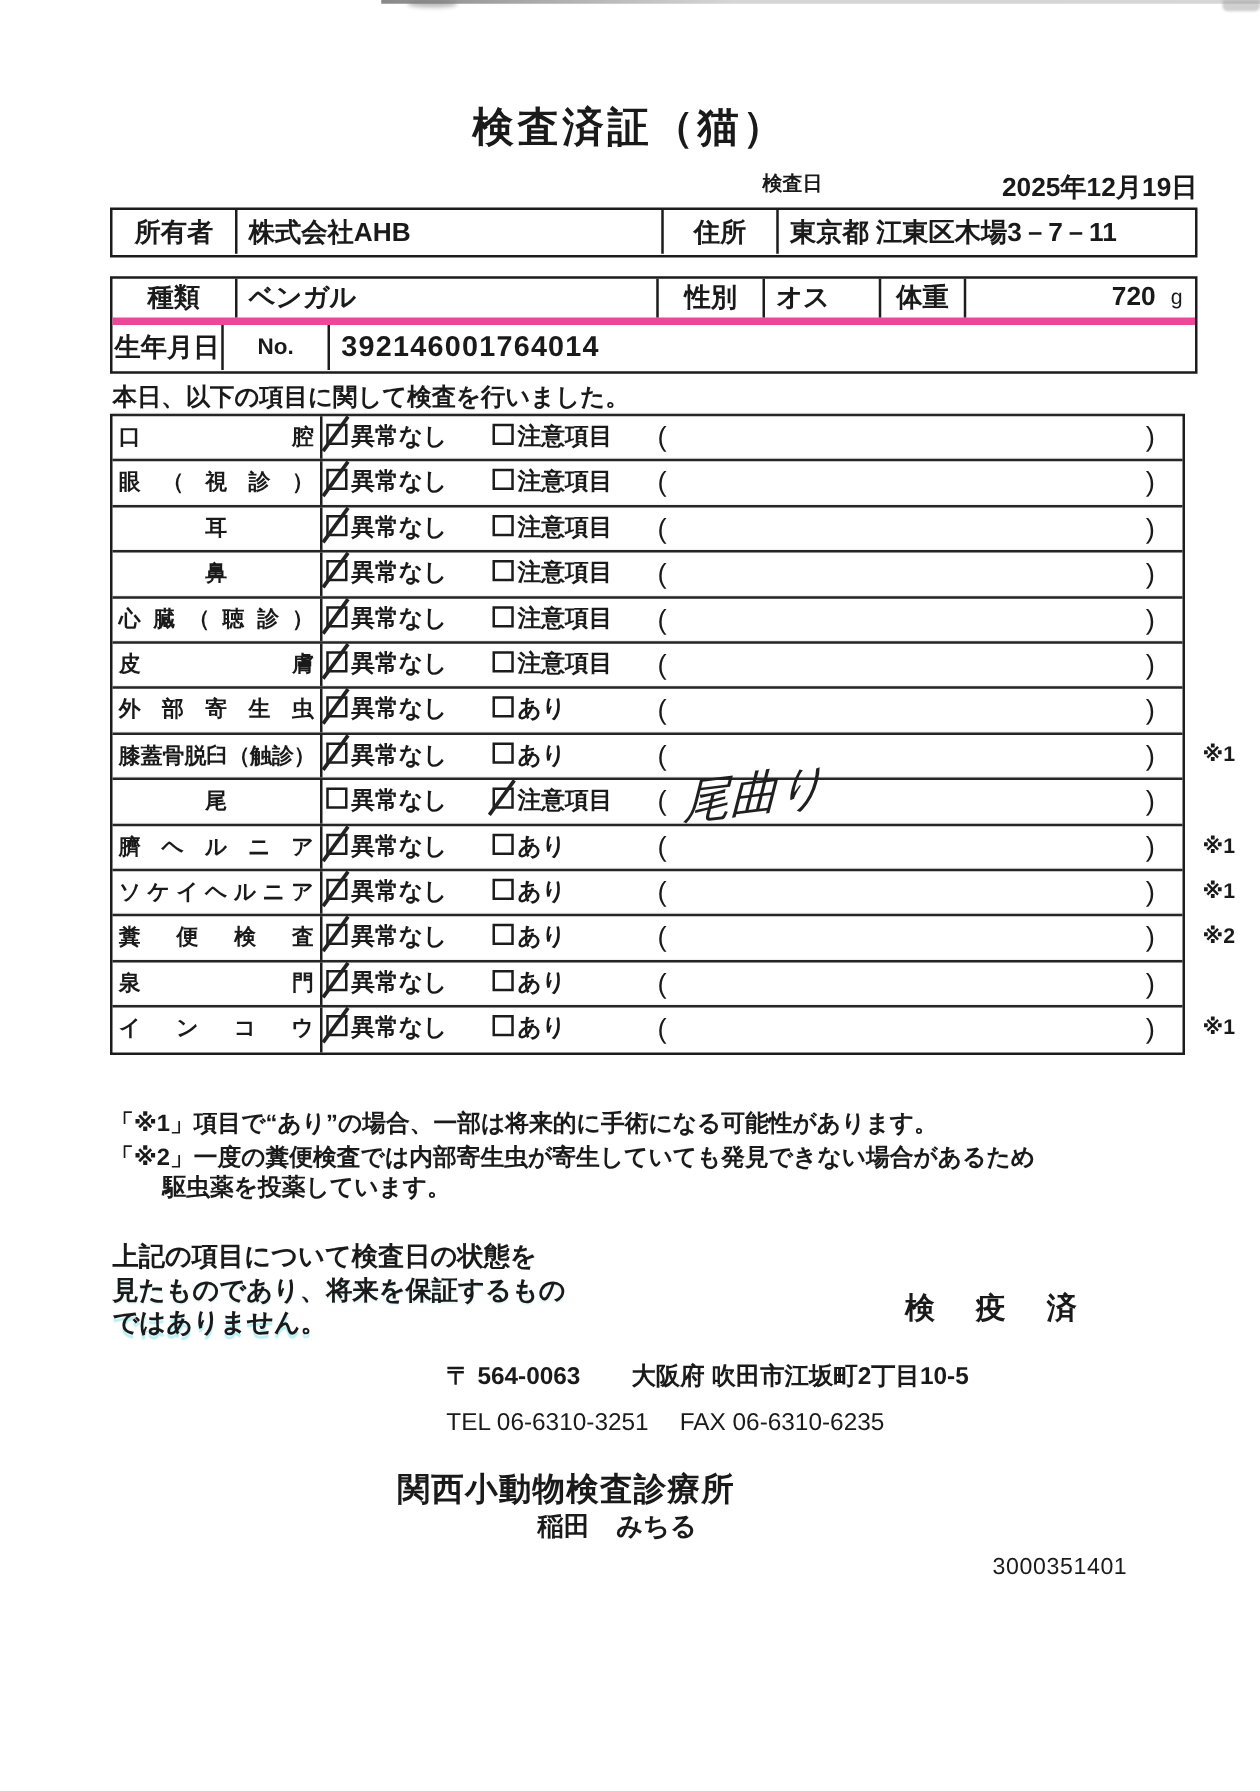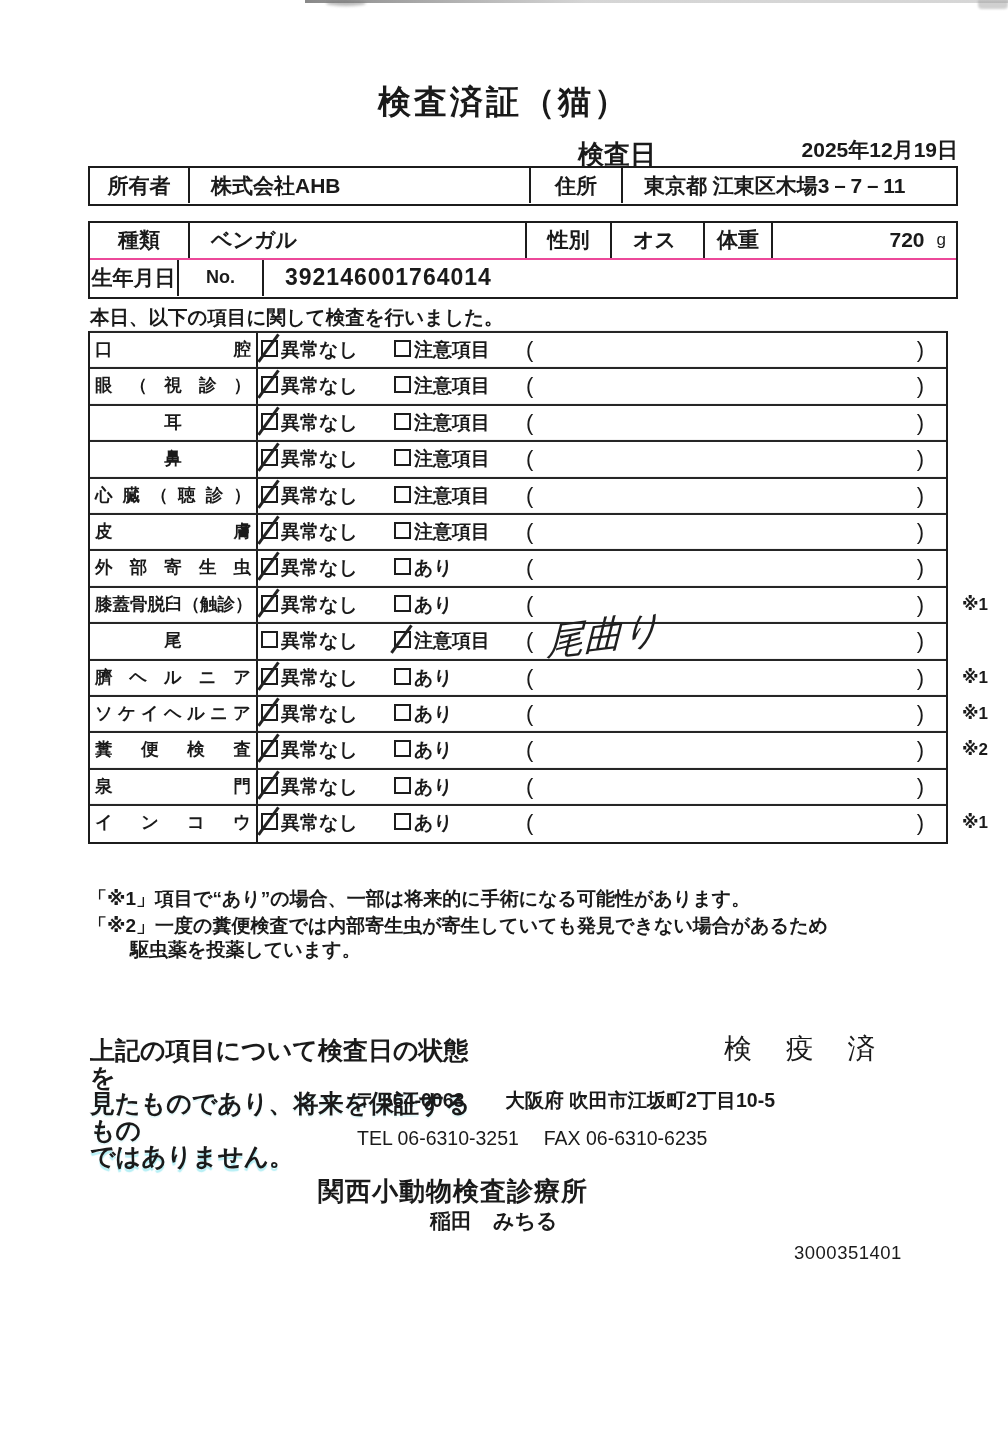--- a/index.html
+++ b/index.html
@@ -13,38 +13,38 @@
   
   #top-line{position:absolute;top:0;left:305px;width:703px;height:3px;
     background:linear-gradient(to right,rgba(40,40,40,.55),rgba(90,90,90,.25) 40%,rgba(120,120,120,.30));}
   #top-smudge{position:absolute;top:0;left:978px;width:30px;height:9px;background:rgba(150,150,150,.45);
     border-radius:0 0 4px 4px;filter:blur(1px);}
   #top-smudge2{position:absolute;top:0;left:326px;width:40px;height:6px;background:rgba(120,120,120,.5);
     border-radius:50%;filter:blur(1.5px);}
 
   #doc-title{top:80px;left:0;width:1008px;text-align:center;font-size:33px;font-weight:700;letter-spacing:3px;}
 
-  #insp-date-label{top:137px;left:578px;font-size:26px;font-weight:600;}
+  #insp-date-label{top:137px;left:610px;font-size:16px;font-weight:600;}
   #insp-date-value{top:136px;left:790px;width:168px;text-align:right;font-size:21px;font-weight:600;}
 
   
   .htable{border:2.5px solid #1c1c1c;box-sizing:border-box;background:#fff;}
   .hrow{display:flex;box-sizing:border-box;}
   .hcell{box-sizing:border-box;border-right:2px solid #1c1c1c;font-size:21px;
     display:flex;align-items:center;overflow:hidden;white-space:nowrap;}
   .hcell:last-child{border-right:none;}
   .hcell.head{justify-content:center;font-weight:600;}
-  .hcell.val{padding-left:21px;font-weight:600;}
+  .hcell.val{padding-left:9px;font-weight:600;}
 
   #owner-table{top:166px;left:88px;width:870px;height:40px;}
   #owner-table .hrow{height:35px;}
 
   #info-table{top:221px;left:88px;width:870px;height:78px;}
   #info-table .hrow{height:36.5px;}
-  #info-table .hrow:first-child{border-bottom:2px solid #ec4899;}
+  #info-table .hrow:first-child{border-bottom:6px solid #ec4899;}
   .wcell{justify-content:flex-end !important;padding-right:10px;font-weight:600;padding-left:40px;}
   .wunit{font-size:17px;margin-left:12px;font-weight:400;}
   .no-cell{font-size:18px !important;}
   .no-val{font-size:23px !important;letter-spacing:1px;}
 
   #intro-text{top:304px;left:90px;font-size:19.5px;font-weight:600;}
 
   
   #exam-table{top:331px;left:88px;width:860px;border:2.5px solid #1c1c1c;box-sizing:border-box;overflow:visible;}
   .erow{position:relative;height:36.4px;border-bottom:2px solid #1c1c1c;display:flex;box-sizing:border-box;}
@@ -72,25 +72,25 @@
     transform:rotate(-7deg) skewX(-8deg);color:#1f1f1f;z-index:5;white-space:nowrap;}
   .ref{position:absolute;left:872px;top:6px;font-size:17px;font-weight:600;white-space:nowrap;}
 
   
   .fnote{left:88px;font-size:19px;font-weight:600;white-space:nowrap;}
   #fnote-1{top:886px;}
   #fnote-2{top:913px;}
   #fnote-3{top:937px;left:130px;}
 
   
-  #disclaimer{top:1037px;left:90px;width:400px;font-size:25px;font-weight:700;line-height:26.5px;}
+  #disclaimer{top:993px;left:90px;width:400px;font-size:21px;font-weight:700;line-height:26.5px;}
   #disclaimer .dline:nth-child(3){text-shadow:0 3px 1px rgba(70,215,230,.40);}
   #disclaimer .dline:nth-child(2){text-shadow:0 2px 1px rgba(70,215,230,.15);}
 
-  #stamp{top:1030px;left:724px;font-size:28px;font-weight:400;letter-spacing:13px;white-space:nowrap;}
+  #stamp{top:1030px;left:724px;font-size:24px;font-weight:700;letter-spacing:13px;white-space:nowrap;}
 
   #postal-line{top:1087px;left:357px;font-size:19.5px;font-weight:600;white-space:nowrap;}
   #postal-line .gap{display:inline-block;width:30px;}
   #tel-line{top:1127px;left:357px;font-size:19.5px;font-weight:400;white-space:nowrap;}
   #tel-line .gap{display:inline-block;width:14px;}
 
   #clinic-name{top:1174px;left:318px;font-size:26px;font-weight:600;letter-spacing:1px;white-space:nowrap;}
   #examiner-name{top:1207px;left:430px;font-size:21px;font-weight:600;white-space:nowrap;}
   #doc-number{top:1242px;left:794px;font-size:18.5px;letter-spacing:.5px;}
 </style>

